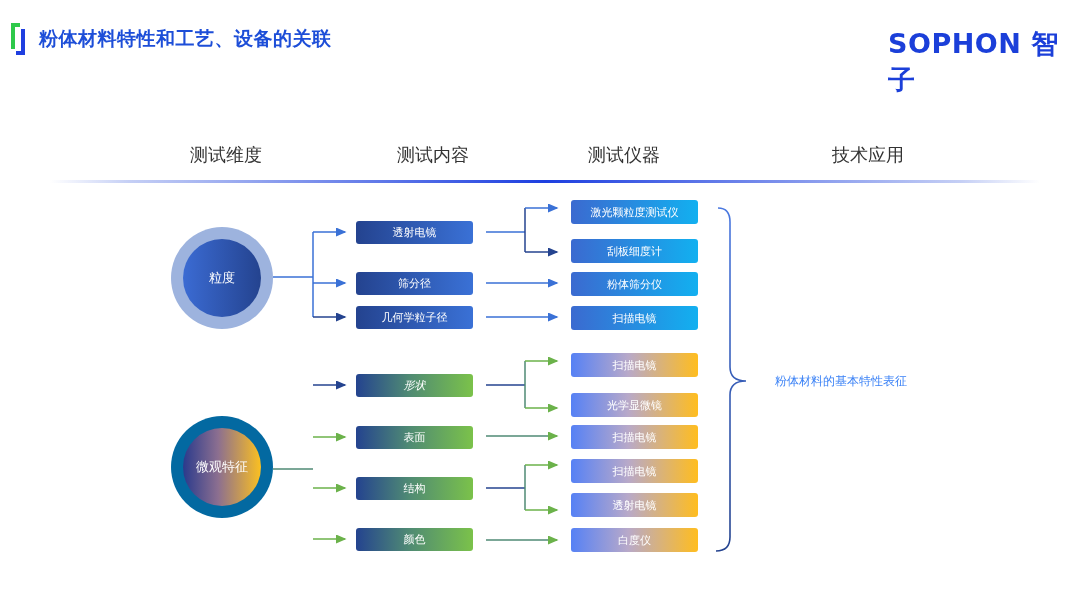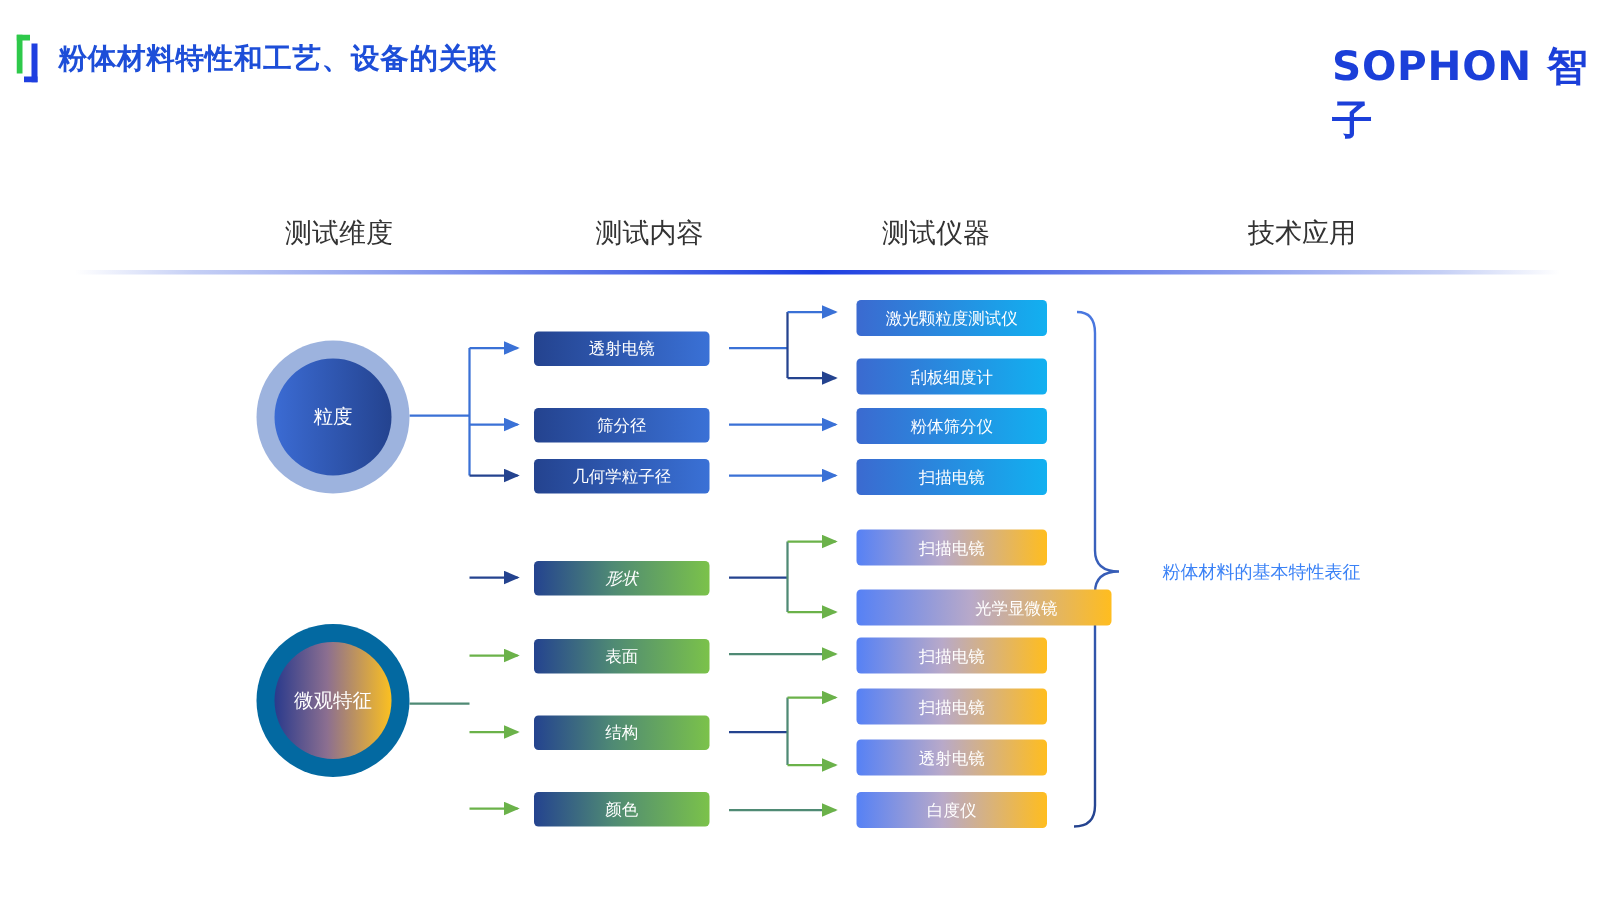--- a/index.html
+++ b/index.html
@@ -120,19 +120,19 @@
 <div class="abs box cb green" style="top:374px;font-style:italic;">形状</div>
 <div class="abs box cb green" style="top:426px;">表面</div>
 <div class="abs box cb green" style="top:477px;">结构</div>
 <div class="abs box cb green" style="top:528px;">颜色</div>
 
 <div class="abs box ib blue" style="top:200px;">激光颗粒度测试仪</div>
 <div class="abs box ib blue" style="top:239px;">刮板细度计</div>
 <div class="abs box ib blue" style="top:272px;">粉体筛分仪</div>
 <div class="abs box ib blue" style="top:306px;">扫描电镜</div>
 <div class="abs box ib orange" style="top:353px;">扫描电镜</div>
-<div class="abs box ib orange" style="top:393px;padding-left:43px;">光学显微镜</div>
+<div class="abs box ib orange" style="top:393px;">光学显微镜</div>
 <div class="abs box ib orange" style="top:425px;">扫描电镜</div>
 <div class="abs box ib orange" style="top:459px;">扫描电镜</div>
 <div class="abs box ib orange" style="top:493px;font-family:Liberation Serif, serif;">透射电镜</div>
 <div class="abs box ib orange" style="top:528px;">白度仪</div>
 
 <div class="abs app">粉体材料的基本特性表征</div>
 
 </body></html>

